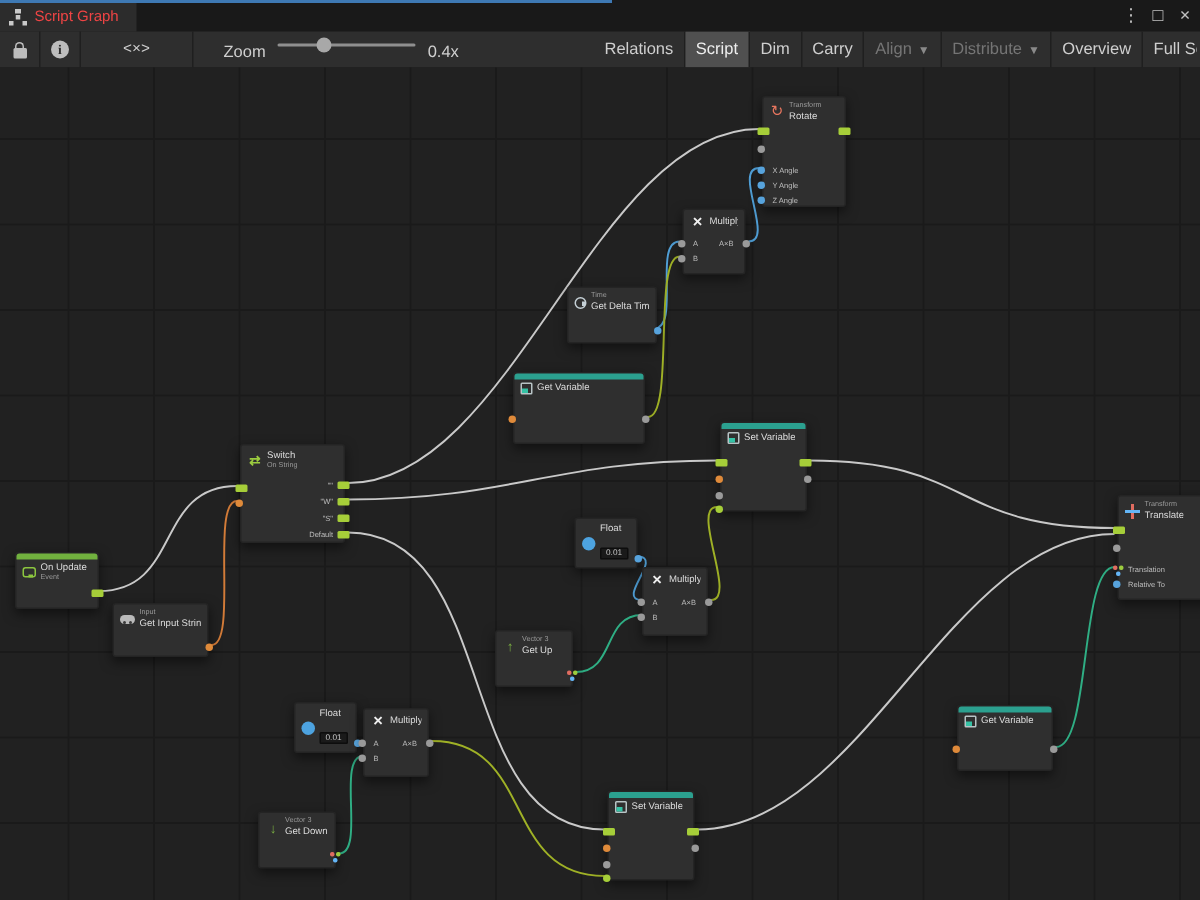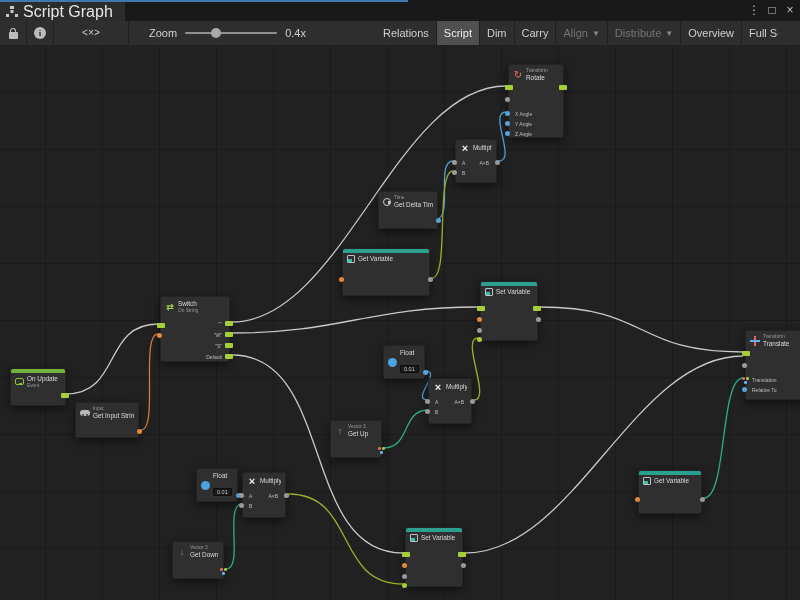--- a/index.html
+++ b/index.html
@@ -3,35 +3,35 @@
 <meta charset="utf-8">
 <style>
   html,body{margin:0;padding:0}
   body{width:800px;height:600px;background:#191919;font-family:"Liberation Sans",sans-serif;
        overflow:hidden;position:relative;user-select:none}
   
   .titlebar{position:absolute;left:0;top:0;width:800px;height:21px;background:#191919}
   .accent{position:absolute;left:0;top:0;width:408px;height:2px;background:#3e79b4}
   .tab{position:absolute;left:0;top:2px;height:19px;background:#2c2c2c;display:flex;align-items:center;
        padding:0 12px 0 6px;gap:5px}
-  .tab-label{font-size:16px;color:#e5e5e5}
+  .tab-label{font-size:10px;color:#ef4444}
   .winctrl{position:absolute;right:2px;top:2px;display:flex;gap:2px}
   .winctrl div{width:16px;height:16px;color:#c0c0c0;font-size:12px;line-height:16px;text-align:center}
   
   .toolbar{position:absolute;left:0;top:21px;width:800px;height:24px;background:#2e2e2e;
            border-bottom:1px solid #161616;display:flex;align-items:stretch;font-size:11px;color:#cfcfcf}
   .tbtn{display:flex;align-items:center;justify-content:center;border-right:1px solid #1f1f1f;padding:0 7px}
   .tbtn.icon-btn{width:26px;padding:0}
   .tbtn.code{width:60px;font-family:"Liberation Mono",monospace;font-size:10px;color:#cfcfcf}
   .tspacer{width:14px}
   .graph-ref{display:flex;align-items:center;gap:5px;padding:0 8px}
-  .zoom-wrap{display:flex;align-items:center;gap:8px;padding:0 6px}
+  .zoom-wrap{display:flex;align-items:flex-start;gap:8px;padding:8px 6px}
   .slider{position:relative;width:92px;height:2px;background:#8f8f8f;border-radius:1px}
   .thumb{position:absolute;left:26px;top:-4px;width:10px;height:10px;border-radius:50%;background:#a8a8a8}
-  .rbuttons{position:absolute;left:376px;top:0;height:24px;display:flex;overflow:hidden;width:402px}
+  .rbuttons{position:absolute;left:396px;top:0;height:24px;display:flex;overflow:hidden;width:402px}
   .rbuttons .tbtn{white-space:nowrap}
   .tbtn.active{background:#505050;color:#eee}
   .tbtn.disabled{color:#757575}
   .dd{font-size:8px;margin-left:4px;color:#8a8a8a}
   
   .i-lock{width:9px;height:7px;background:#bdbdbd;border-radius:1px;position:relative;margin-top:4px}
   .i-lock::before{content:"";position:absolute;left:1.5px;top:-4px;width:6px;height:5px;border:1.5px solid #bdbdbd;
                   border-bottom:none;border-radius:4px 4px 0 0;box-sizing:border-box}
   .i-info{width:12px;height:12px;border-radius:50%;background:#bdbdbd;color:#2e2e2e;font-size:9px;font-weight:bold;
           line-height:12px;text-align:center;font-family:"Liberation Serif",serif}

